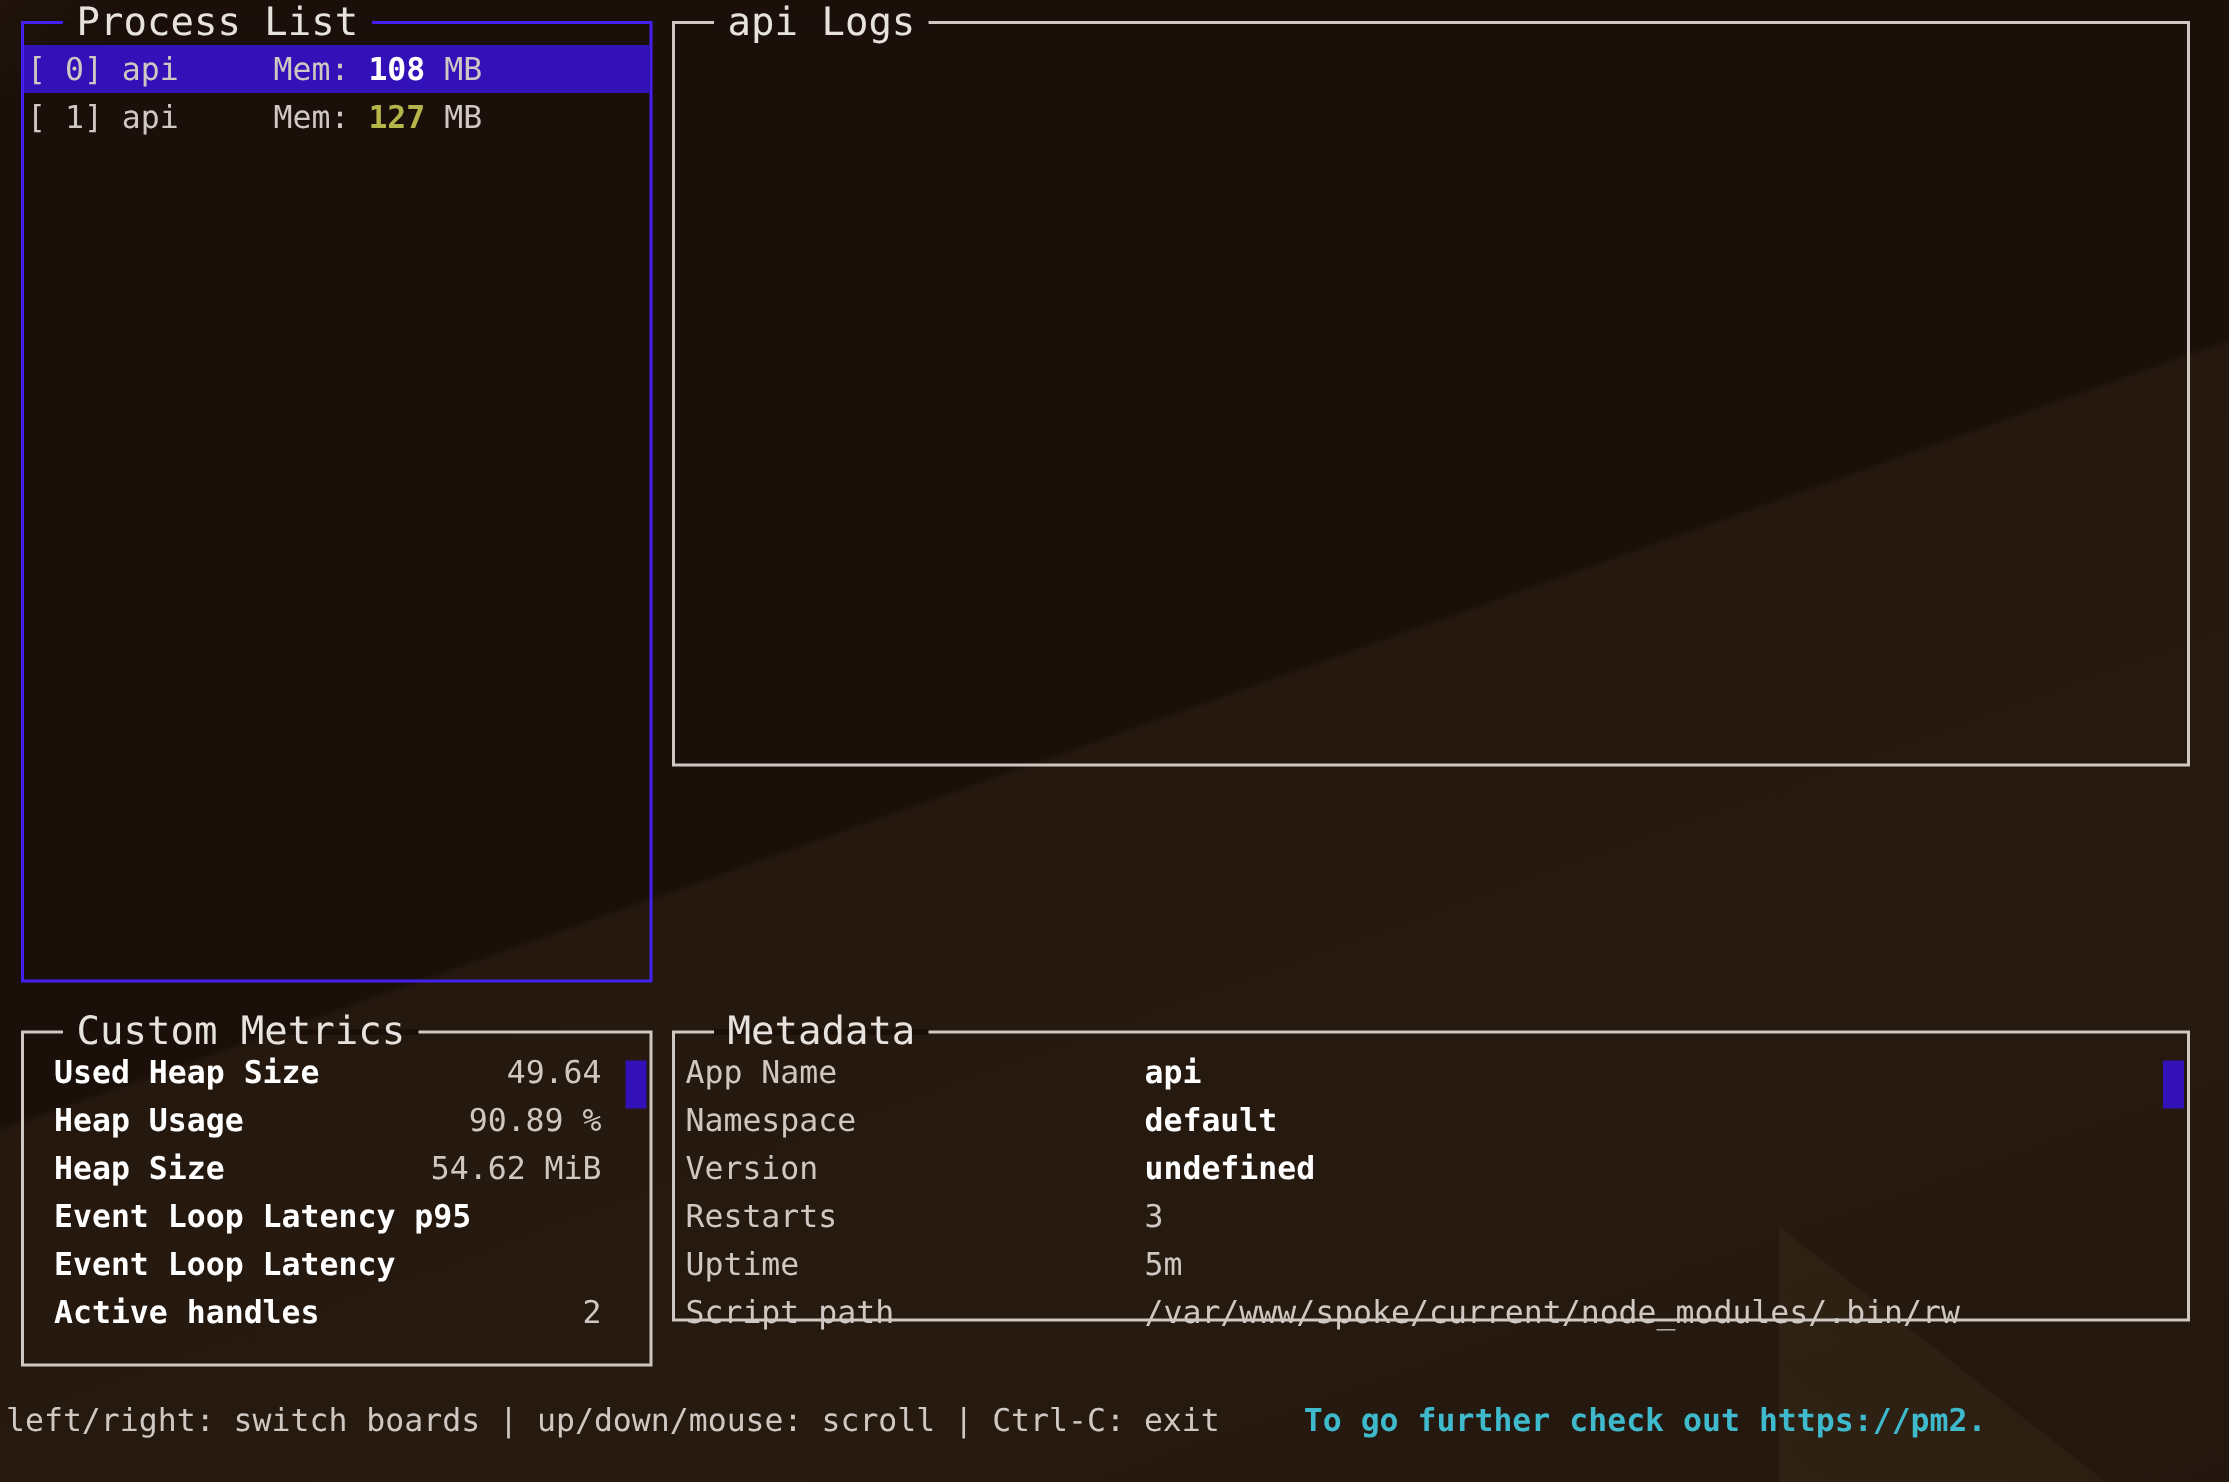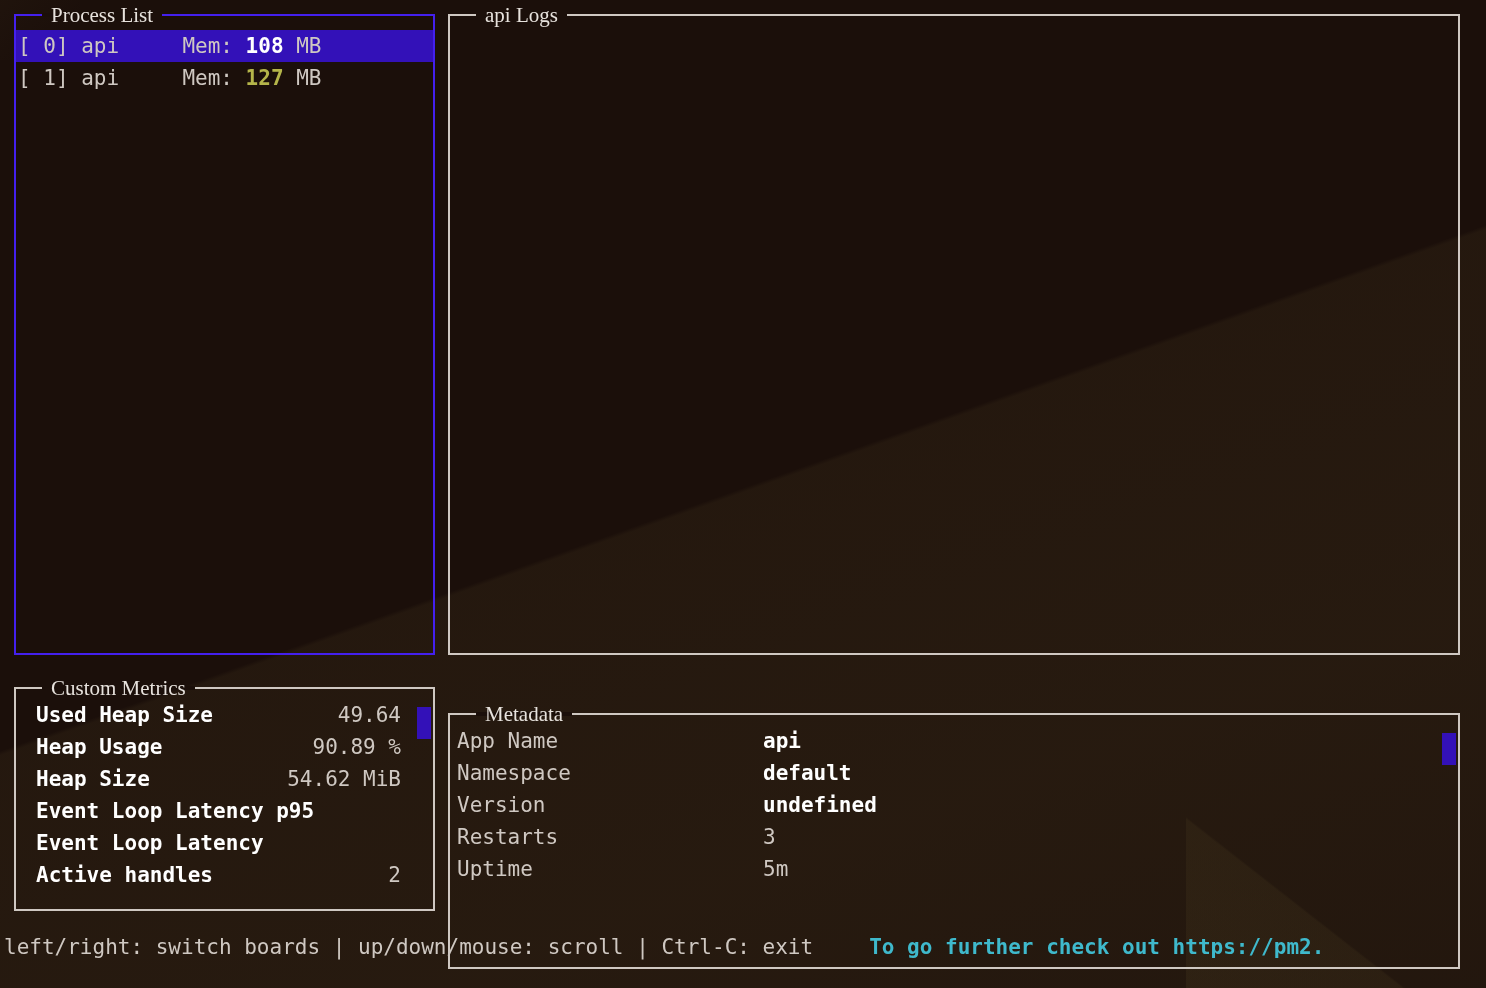--- a/index.html
+++ b/index.html
@@ -62,25 +62,24 @@
     z-index: 2;
   }
   .panel.focused { border-color: #4420ee; }
   .panel-title {
     position: absolute;
     top: -15px;
     left: 26px;
     padding: 0 9px;
     background: transparent;
     color: #e7e2dd;
-    font-size: 21px;
+    font-size: 26px;
     line-height: 28px;
     white-space: nowrap;
     z-index: 3;
-    font-family: Liberation Serif, serif;
   }
   
   .panel-title::before {
     content: "";
     position: absolute;
     left: 0; right: 0;
     top: 12px;
     height: 4px;
     background: #1b0f0a;
     z-index: -1;
@@ -104,21 +103,21 @@
   }
   .proc-row.selected { background: #3311b8; }
   .proc-idx   { color: #cfc8c2; }
   .proc-name  { color: #cfc8c2; }
   .proc-memlabel { color: #cfc8c2; }
   .proc-mem-hi { color: #ffffff; font-weight: bold; }
   .proc-mem-warn { color: #b5b54a; font-weight: bold; }
   .proc-unit { color: #cfc8c2; }
 
   
-  #panel-logs { left: 448px; top: 14px; width: 1012px; height: 641px; }
+  #panel-logs { left: 448px; top: 14px; width: 1012px; height: 497px; }
   .logs-body {
     position: absolute;
     inset: 0;
     overflow: hidden;
   }
 
   
   #panel-metrics { left: 14px; top: 687px; width: 421px; height: 224px; }
   .metric-rows { position: absolute; left: 0; top: 10px; width: 100%; }
   .metric-row {
@@ -134,21 +133,21 @@
     font-weight: bold;
     flex: 0 0 auto;
   }
   .metric-value {
     margin-left: auto;
     color: #cfc8c2;
     padding-right: 16px;
   }
 
   
-  #panel-meta { left: 448px; top: 713px; width: 1012px; height: 256px; }
+  #panel-meta { left: 448px; top: 687px; width: 1012px; height: 194px; }
   .meta-rows { position: absolute; left: 0; top: 10px; width: 100%; }
   .meta-row {
     display: flex;
     align-items: baseline;
     height: 32px;
     padding: 0 8px 0 7px;
     white-space: pre;
   }
   .meta-label {
     flex: 0 0 306px;
@@ -225,20 +224,21 @@
   </div>
 
   <div class="panel" id="panel-meta">
     <div class="panel-title">Metadata</div>
     <div class="meta-rows" id="meta-rows">
         <div class="meta-row"><span class="meta-label">App Name</span><span class="meta-value strong">api</span></div>
         <div class="meta-row"><span class="meta-label">Namespace</span><span class="meta-value strong">default</span></div>
         <div class="meta-row"><span class="meta-label">Version</span><span class="meta-value strong">undefined</span></div>
         <div class="meta-row"><span class="meta-label">Restarts</span><span class="meta-value">3</span></div>
         <div class="meta-row"><span class="meta-label">Uptime</span><span class="meta-value">5m</span></div>
+        <div class="meta-row"><span class="meta-label">Script path</span><span class="meta-value">/var/www/spoke/current/node_modules/.bin/rw</span></div>
       </div>
     <div class="scroll-thumb" style="right:2px; top:18px; height:32px;"></div>
   </div>
 
   <div id="footer">
     <span class="footer-help">left/right: switch boards | up/down/mouse: scroll | Ctrl-C: exit</span>
     <span class="footer-link">To go further check out https://pm2.</span>
   </div>
 
 </div>

